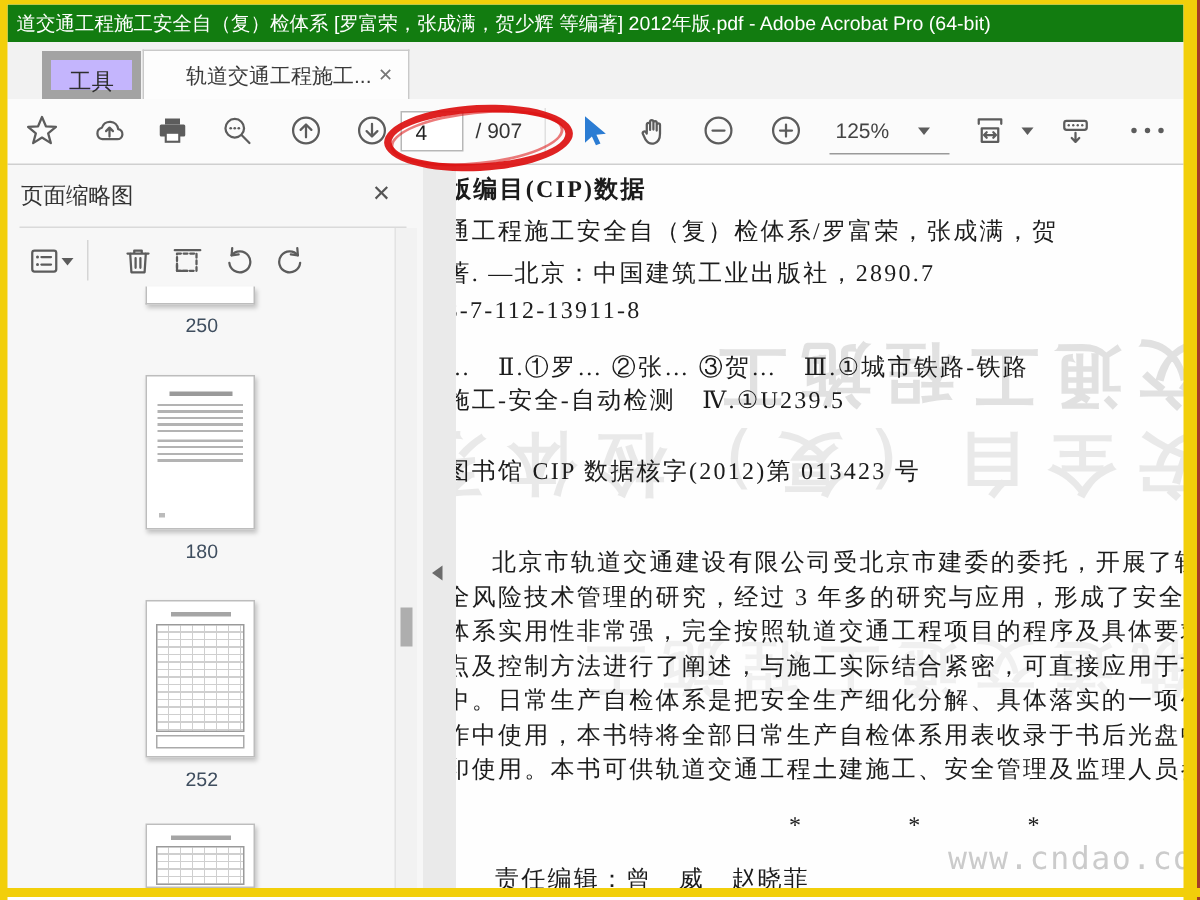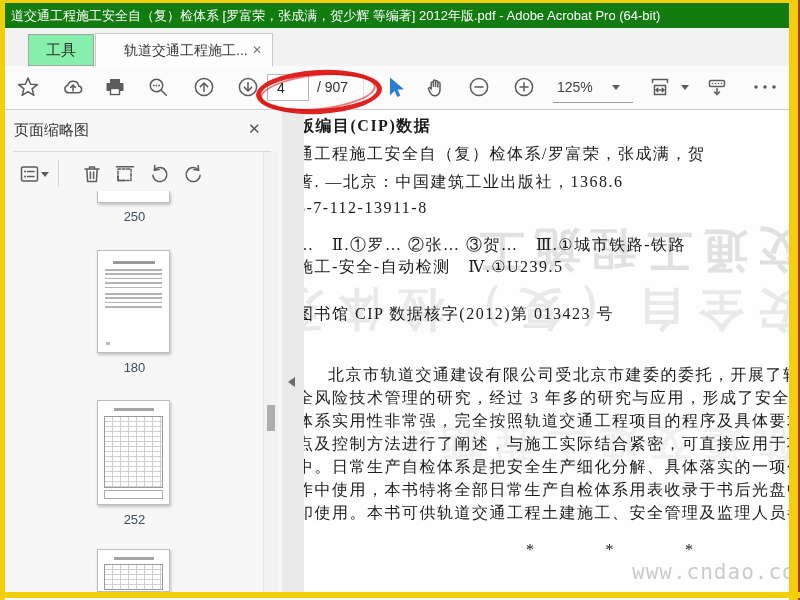--- a/index.html
+++ b/index.html
@@ -15,22 +15,22 @@
   .frame.right2 { left:798px; top:0; width:2px; height:600px; background:#a33c28; }
   .frame.bottom { left:0; top:592px; width:800px; height:6px; }
 
   
   .titlebar { position:absolute; left:5px; top:3px; width:784px; height:25px;
               background:#127c10; color:#fff; font-size:13px; line-height:25px;
               white-space:nowrap; overflow:hidden; padding-left:6px; }
 
   
   .tabstrip { position:absolute; left:5px; top:28px; width:784px; height:38px; background:#f2f2f2; }
-  .tab-tools { position:absolute; left:23px; top:6px; width:66px; height:32px; background:#86efac;
-               border:1px solid #a3a3a3; color:#2e2e2e; font-size:15px; text-align:center; line-height:30px; }
+  .tab-tools { position:absolute; left:23px; top:6px; width:66px; height:32px; background:#c4b5fd;
+               border:6px solid #a3a3a3; color:#2e2e2e; font-size:15px; text-align:center; line-height:30px; }
   .tab-doc { position:absolute; left:90px; top:5px; width:178px; height:34px; background:#fdfdfd;
              border:1px solid #c9c9c9; border-bottom:none; color:#3a3a3a; font-size:14px; line-height:32px;
              padding-left:28px; white-space:nowrap; overflow:hidden; }
   .tab-close { position:absolute; right:10px; top:0; font-size:12px; color:#777; cursor:default; }
 
   
   .toolbar { position:absolute; left:5px; top:66px; width:784px; height:44px; background:#fbfbfb;
              border-bottom:1px solid #cfcfcf; }
   .tbi { position:absolute; top:8px; width:24px; height:26px; display:flex; align-items:center; justify-content:center; }
   .tbi svg { display:block; }
@@ -337,35 +337,36 @@
       <span class="collapse"></span>
     </div>
 
     <div class="doc">
       <div class="bleed bleed1">交通工程施工</div>
       <div class="bleed bleed2">安全自（复）检体系</div>
       <div class="bleed bleed3">轨道交通工程施工</div>
 
       <div class="ln ln-0">通工程施工安全自（复）检体系/罗富荣，张成满，贺</div>
       <div class="ln cip-h">版编目(CIP)数据</div>
-      <div class="ln ln-1">著. —北京：中国建筑工业出版社，1368.6</div>
+      <div class="ln ln-1">著. —北京：中国建筑工业出版社，2890.7</div>
       <div class="ln ln-2">8-7-112-13911-8</div>
       <div class="ln ln-3">…　Ⅱ.①罗… ②张… ③贺…　Ⅲ.①城市铁路-铁路</div>
       <div class="ln ln-4">施工-安全-自动检测　Ⅳ.①U239.5</div>
       <div class="ln ln-5">图书馆 CIP 数据核字(2012)第 013423 号</div>
 
       <div class="ln par-0">北京市轨道交通建设有限公司受北京市建委的委托，开展了轨道交</div>
       <div class="ln par-1">全风险技术管理的研究，经过 3 年多的研究与应用，形成了安全风险技术</div>
       <div class="ln par-2">体系实用性非常强，完全按照轨道交通工程项目的程序及具体要求对每</div>
       <div class="ln par-3">点及控制方法进行了阐述，与施工实际结合紧密，可直接应用于项目施</div>
       <div class="ln par-4">中。日常生产自检体系是把安全生产细化分解、具体落实的一项创新。为</div>
       <div class="ln par-5">作中使用，本书特将全部日常生产自检体系用表收录于书后光盘中，读者</div>
       <div class="ln par-6">印使用。本书可供轨道交通工程土建施工、安全管理及监理人员参考使用</div>
 
       <div class="ln stars">*　　　　*　　　　*</div>
+      <div class="ln editors">责任编辑：曾　威　赵晓菲</div>
 
       <div class="site-mark">www.cndao.com</div>
     </div>
   </div>
 
   <div class="red-ellipse"></div>
   <div class="red-ellipse-inner"></div>
 
 
   <div class="frame top"></div>

